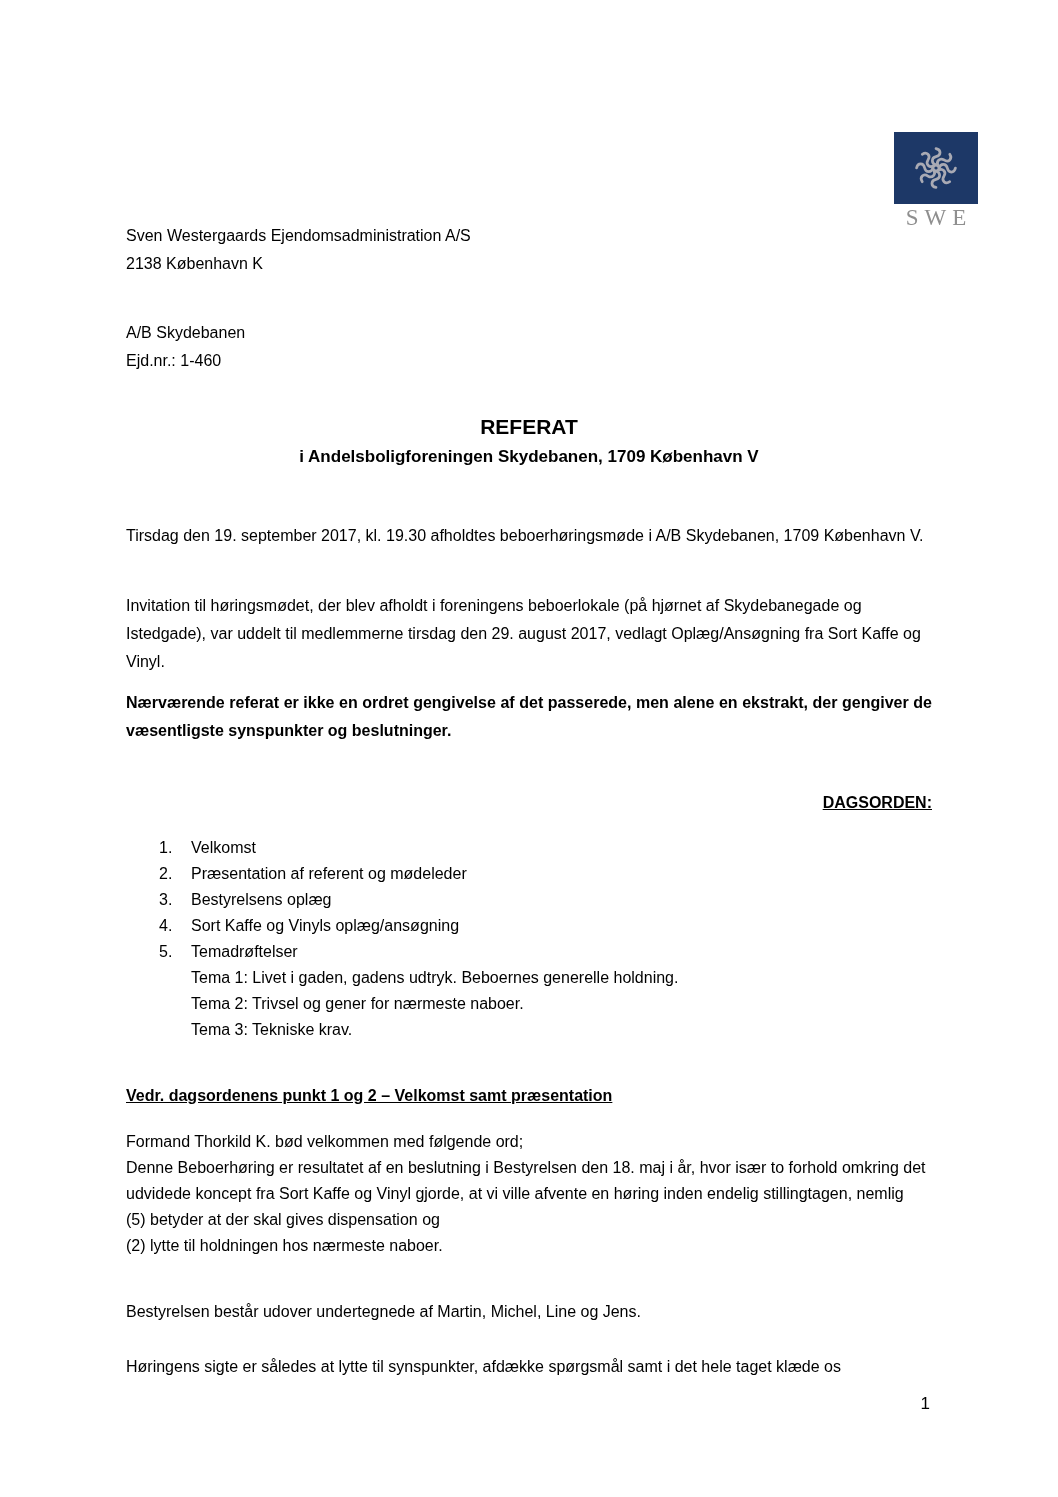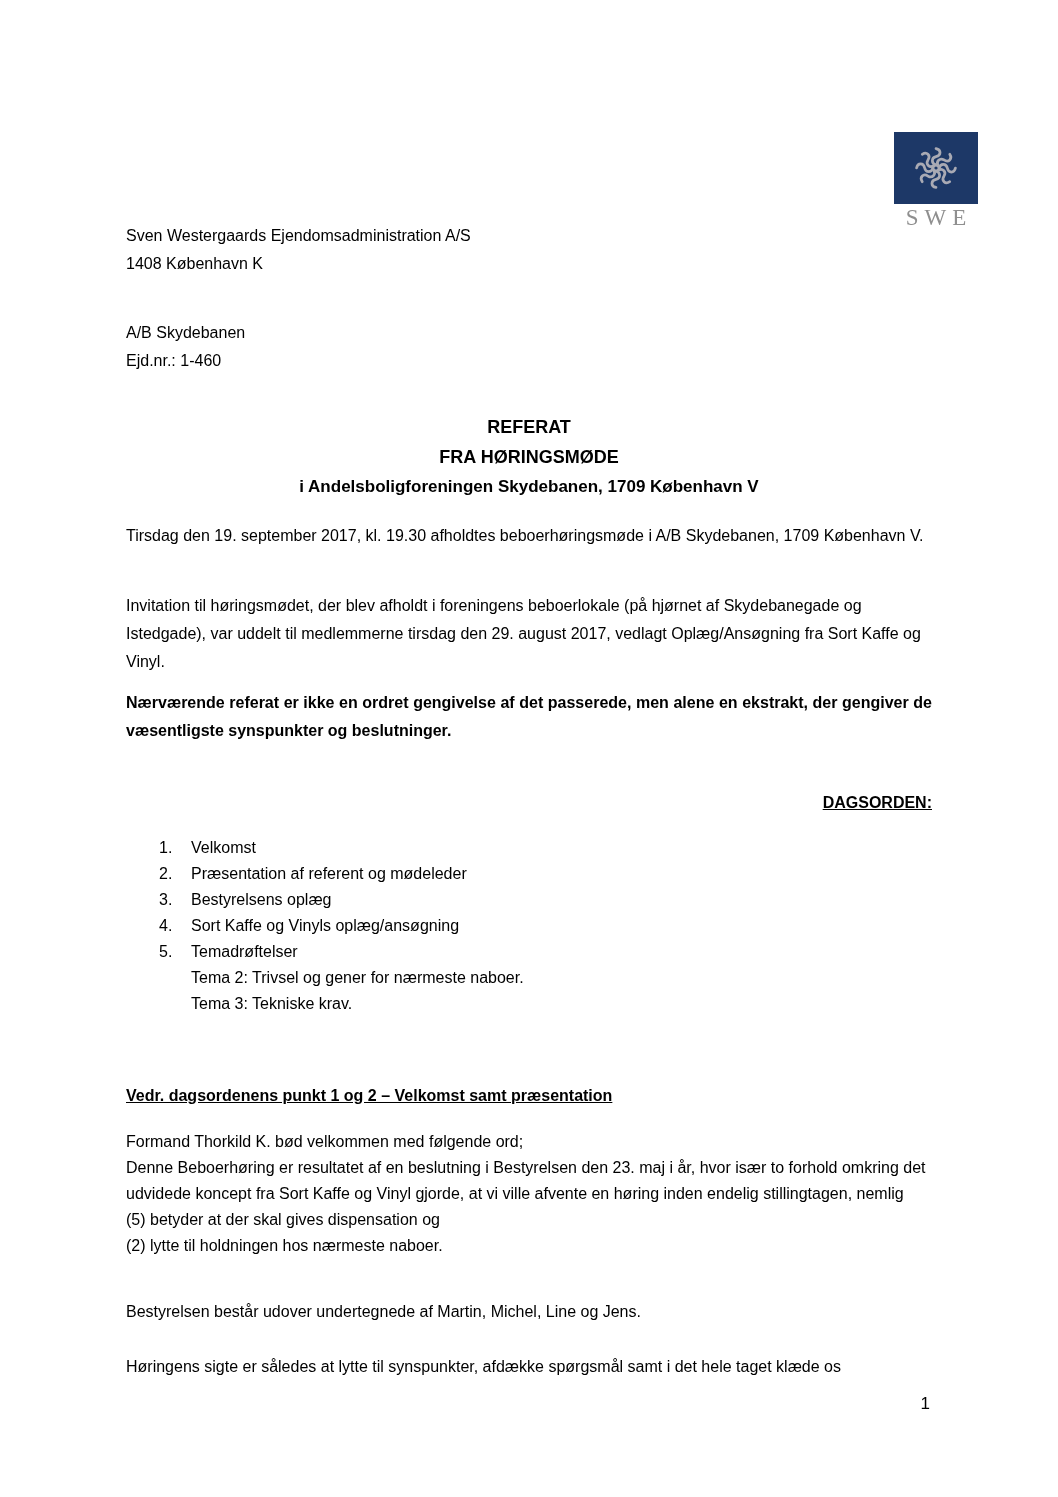--- a/index.html
+++ b/index.html
@@ -28,21 +28,21 @@
   }
 
   
   .content { position:absolute; left:126px; top:0; width:806px; font-size:16px; line-height:28px; }
   .blk { position:absolute; left:0; width:806px; }
 
   .sender  { top:222px; }
   .property{ top:319px; }
 
   .title-block { top:412px; text-align:center; font-weight:bold; }
-  .title-main  { font-size:18px; line-height:30px; }
+  .title-main  { font-size:21px; line-height:30px; }
   .title-sub   { font-size:17px; line-height:30px; }
 
   .p-intro      { top:522px; }
   .p-invitation { top:592px; }
   .p-disclaimer { top:689px; font-weight:bold; text-align:justify; }
 
   .dagsorden-heading { top:789px; font-weight:bold; text-decoration:underline;text-align:right; }
 
   .agenda { top:835px; line-height:26px; }
   .agenda-row { display:flex; }
@@ -84,31 +84,30 @@
         </svg>
       </span>
     </div>
     <div class="logo-text" style="color: rgb(143, 143, 143);">SWE</div>
   </div>
 
   <div class="content">
 
     <div class="blk sender">
       <div>Sven Westergaards Ejendomsadministration A/S</div>
-      <div>1408 København K</div>
+      <div>2138 København K</div>
     </div>
 
     <div class="blk property">
       <div>A/B Skydebanen</div>
       <div>Ejd.nr.: 1-460</div>
     </div>
 
     <div class="blk title-block">
       <div class="title-main">REFERAT</div>
-      <div class="title-main">FRA HØRINGSMØDE</div>
       <div class="title-sub">i Andelsboligforeningen Skydebanen, 1709 København V</div>
     </div>
 
     <div class="blk p-intro">Tirsdag den 19. september 2017, kl. 19.30 afholdtes beboerhøringsmøde i A/B Skydebanen, 1709 København V.</div>
 
     <div class="blk p-invitation">Invitation til høringsmødet, der blev afholdt i foreningens beboerlokale (på hjørnet af Skydebanegade og Istedgade), var uddelt til medlemmerne tirsdag den 29. august 2017, vedlagt Oplæg/Ansøgning fra Sort Kaffe og Vinyl.</div>
 
     <div class="blk p-disclaimer">Nærværende referat er ikke en ordret gengivelse af det passerede, men alene en ekstrakt, der gengiver de væsentligste synspunkter og beslutninger.</div>
 
     <div class="blk dagsorden-heading">DAGSORDEN:</div>
@@ -127,29 +126,30 @@
         <span>Bestyrelsens oplæg</span>
       </div>
       <div class="agenda-row">
         <span class="agenda-num">4.</span>
         <span>Sort Kaffe og Vinyls oplæg/ansøgning</span>
       </div>
       <div class="agenda-row">
         <span class="agenda-num">5.</span>
         <span>Temadrøftelser</span>
       </div>
+      <div class="tema-row">Tema 1: Livet i gaden, gadens udtryk. Beboernes generelle holdning.</div>
       <div class="tema-row">Tema 2: Trivsel og gener for nærmeste naboer.</div>
       <div class="tema-row">Tema 3: Tekniske krav.</div>
     </div>
 
     <div class="blk section-heading">Vedr. dagsordenens punkt 1 og 2 – Velkomst samt præsentation</div>
 
     <div class="blk section-body">
       <div>Formand Thorkild K. bød velkommen med følgende ord;</div>
-      <div>Denne Beboerhøring er resultatet af en beslutning i Bestyrelsen den 23. maj i år, hvor især to forhold omkring det udvidede koncept fra Sort Kaffe og Vinyl gjorde, at vi ville afvente en høring inden endelig stillingtagen, nemlig</div>
+      <div>Denne Beboerhøring er resultatet af en beslutning i Bestyrelsen den 18. maj i år, hvor især to forhold omkring det udvidede koncept fra Sort Kaffe og Vinyl gjorde, at vi ville afvente en høring inden endelig stillingtagen, nemlig</div>
       <div>(5) betyder at der skal gives dispensation og</div>
       <div>(2) lytte til holdningen hos nærmeste naboer.</div>
     </div>
 
     <div class="blk p5">Bestyrelsen består udover undertegnede af Martin, Michel, Line og Jens.</div>
 
     <div class="blk p6">Høringens sigte er således at lytte til synspunkter, afdække spørgsmål samt i det hele taget klæde os</div>
 
   </div>
 

